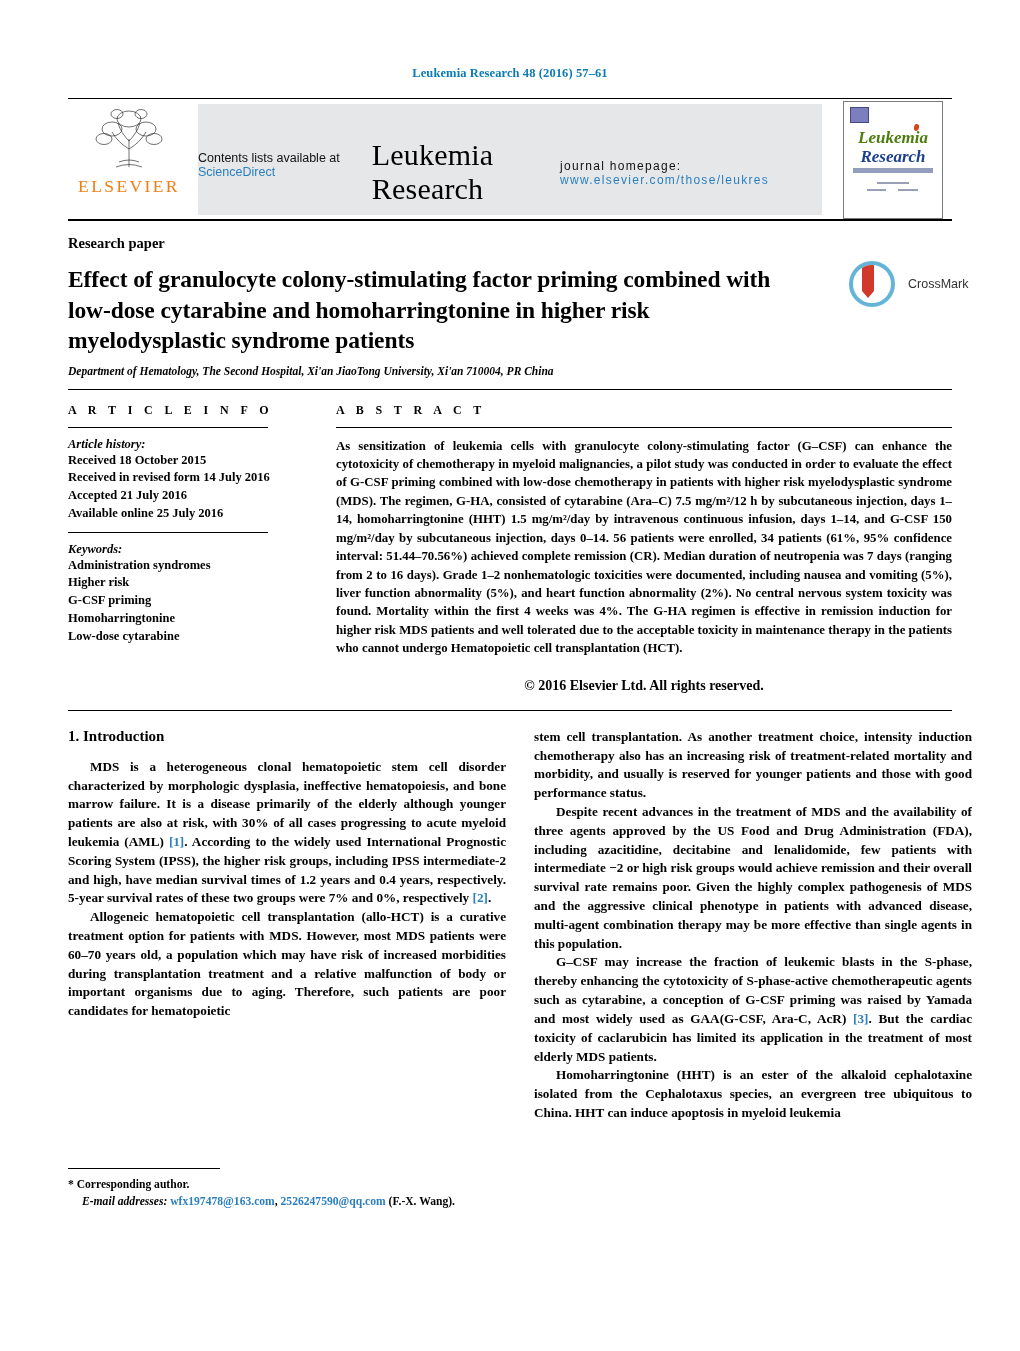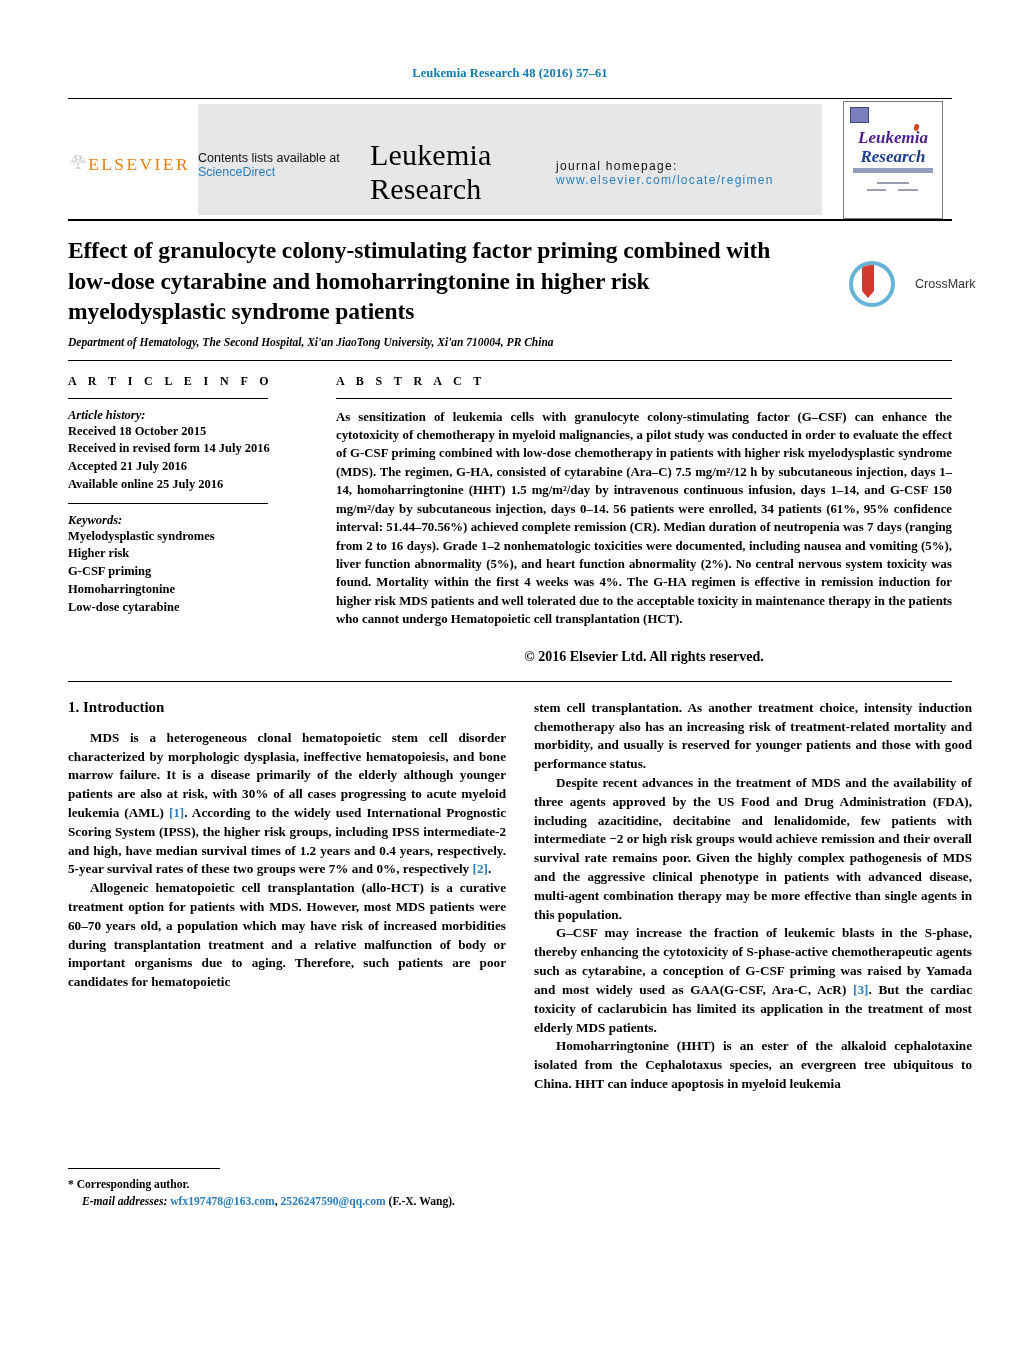--- a/index.html
+++ b/index.html
@@ -19,21 +19,21 @@
   }
 
   
   .masthead {
     position:relative; margin:17px 68px 0 68px;
     border-top:1px solid #000; border-bottom:2.5px solid #000;
     height:123px; box-sizing:border-box;
   }
   .elsevier-cell {
     position:absolute; left:0; top:0; width:122px; height:120px;
-    display:flex; align-items:center; justify-content:flex-start;
+    display:flex; flex-direction:column; align-items:center; justify-content:flex-start;
     padding-top:6px; box-sizing:border-box;
   }
   .els-tree { width:86px; height:66px; }
   .els-word {
     font-family:"Liberation Serif", serif; font-size:17.5px; letter-spacing:2.4px;
     color:#f07f13; margin-top:5px; font-weight:normal;
   }
   .journal-band {
     position:absolute; left:130px; top:5px; right:130px; bottom:4px;
     background:#e6e7e9; display:flex; flex-direction:row;
@@ -48,42 +48,42 @@
   }
   .homepage-line .url { color:#2a7fc0; }
   .cover-cell { position:absolute; right:0; top:2px; width:118px; }
   .cover-thumb {
     width:100px; height:118px; border:1px solid #7a7a7a; background:#fff;
     margin:0 auto; position:relative; box-sizing:border-box; overflow:hidden;
   }
   .cover-badge { position:absolute; left:6px; top:5px; width:17px; height:14px;
      background:#7b7fbe; border:1px solid #45487c; }
   .cover-t1 { position:absolute; left:0; right:0; top:26px; text-align:center;
-     font-style:italic; font-weight:bold; font-size:17px; color:#4c1d95; }
+     font-style:italic; font-weight:bold; font-size:17px; color:#4d7c0f; }
   .cover-t2 { position:absolute; left:0; right:0; top:45px; text-align:center;
      font-style:italic; font-weight:bold; font-size:17px; color:#1c3f8f; }
   .cover-dot { position:absolute; right:23px; top:22px; width:5px; height:7px;
      background:#d3471f; border-radius:40% 40% 50% 50%; transform:rotate(12deg); }
   .cover-rule { position:absolute; left:9px; right:9px; top:66px; height:5px;
      background:#3b4c86; opacity:.55; }
   .cover-lines { position:absolute; left:16px; right:16px; top:80px; }
   .cover-lines i { display:block; height:2px; background:#9aa0b5; margin-bottom:5px; }
   .cover-lines i.s { width:48%; margin-left:26%; }
   .cover-lines i.t { width:30%; margin-left:10%; }
   .cover-lines i.u { width:30%; margin-left:58%; margin-top:-7px; }
 
   
   .art-head { margin:14px 68px 0 68px; position:relative; }
   .art-type { font-size:14.5px; font-weight:bold; }
   .title {
     font-size:23.5px; font-weight:bold; line-height:1.3;
     margin-top:12px; width:745px; letter-spacing:-.1px;
   }
   .crossmark { position:absolute; right:-2px; top:26px; width:105px; text-align:center; }
-  .cm-badge { display:flex; align-items:center; gap:20px; justify-content:flex-start; }
+  .cm-badge { display:flex; align-items:center; gap:13px; justify-content:flex-start; }
   .cm-circle { width:38px; height:38px; border-radius:50%; border:4px solid #63b4d6;
      background:#fff; position:relative; overflow:hidden; flex:0 0 auto; }
   .cm-flag { position:absolute; left:9px; top:-1px; width:12px; height:27px; background:#d0392b; }
   .cm-flag:after { content:""; position:absolute; left:0; top:27px;
      border-left:6px solid transparent; border-right:6px solid transparent; border-top:7px solid #d0392b; }
   .cm-text { font-family:"Liberation Sans", sans-serif; font-size:12.5px; color:#333; }
 
   .authors { font-size:17.5px; line-height:1.5; margin-top:16px; width:720px; }
   .authors sup { color:#2a7fc0; font-size:12px; }
   .affil { font-size:11.5px; font-style:italic; font-weight:bold; margin-top:9px; }
@@ -162,41 +162,42 @@
       </svg>
       <div class="els-word">ELSEVIER</div>
     </div>
 
     <div class="journal-band">
       <div class="contents-line">
         <span>Contents lists available at </span><a href="#">ScienceDirect</a>
       </div>
       <div class="journal-name">Leukemia Research</div>
       <div class="homepage-line">
-        <span>journal homepage: </span><span class="url">www.elsevier.com/locate/regimen</span>
+        <span>journal homepage: </span><span class="url">www.elsevier.com/those/leukres</span>
       </div>
     </div>
 
     <div class="cover-cell">
       <div class="cover-thumb">
         <div class="cover-badge"></div>
         <div class="cover-dot"></div>
         <div class="cover-t1">Leukemia</div>
         <div class="cover-t2">Research</div>
         <div class="cover-rule"></div>
         <div class="cover-lines">
           <i class="s"></i>
             <i class="t"></i>
             <i class="u"></i>
         </div>
       </div>
     </div>
   </div>
 
   <div class="art-head">
+    <div class="art-type">Research paper</div>
     <div class="title">Effect of granulocyte colony-stimulating factor priming combined with low-dose cytarabine and homoharringtonine in higher risk myelodysplastic syndrome patients</div>
 
     <div class="crossmark">
       <div class="cm-badge">
         <div class="cm-circle">
           <div class="cm-flag"></div>
         </div>
         <div class="cm-text">CrossMark</div>
       </div>
     </div>
@@ -209,21 +210,21 @@
       <div class="col-info">
         <div class="sect-label">A R T I C L E   I N F O</div>
         <div class="rule short"></div>
         <div class="ital-head">Article history:</div>
         <div class="hist-line">Received 18 October 2015</div>
         <div class="hist-line">Received in revised form 14 July 2016</div>
         <div class="hist-line">Accepted 21 July 2016</div>
         <div class="hist-line">Available online 25 July 2016</div>
         <div class="rule short"></div>
         <div class="ital-head">Keywords:</div>
-        <div class="kw-line">Myelodysplastic syndromes</div>
+        <div class="kw-line">Administration syndromes</div>
         <div class="kw-line">Higher risk</div>
         <div class="kw-line">G-CSF priming</div>
         <div class="kw-line">Homoharringtonine</div>
         <div class="kw-line">Low-dose cytarabine</div>
       </div>
 
       <div class="col-abs">
         <div class="sect-label">A B S T R A C T</div>
         <div class="rule abs"></div>
         <div class="abstract">As sensitization of leukemia cells with granulocyte colony-stimulating factor (G–CSF) can enhance the cytotoxicity of chemotherapy in myeloid malignancies, a pilot study was conducted in order to evaluate the effect of G-CSF priming combined with low-dose chemotherapy in patients with higher risk myelodysplastic syndrome (MDS). The regimen, G-HA, consisted of cytarabine (Ara–C) 7.5 mg/m²/12 h by subcutaneous injection, days 1–14, homoharringtonine (HHT) 1.5 mg/m²/day by intravenous continuous infusion, days 1–14, and G-CSF 150 mg/m²/day by subcutaneous injection, days 0–14. 56 patients were enrolled, 34 patients (61%, 95% confidence interval: 51.44–70.56%) achieved complete remission (CR). Median duration of neutropenia was 7 days (ranging from 2 to 16 days). Grade 1–2 nonhematologic toxicities were documented, including nausea and vomiting (5%), liver function abnormality (5%), and heart function abnormality (2%). No central nervous system toxicity was found. Mortality within the first 4 weeks was 4%. The G-HA regimen is effective in remission induction for higher risk MDS patients and well tolerated due to the acceptable toxicity in maintenance therapy in the patients who cannot undergo Hematopoietic cell transplantation (HCT).</div>

